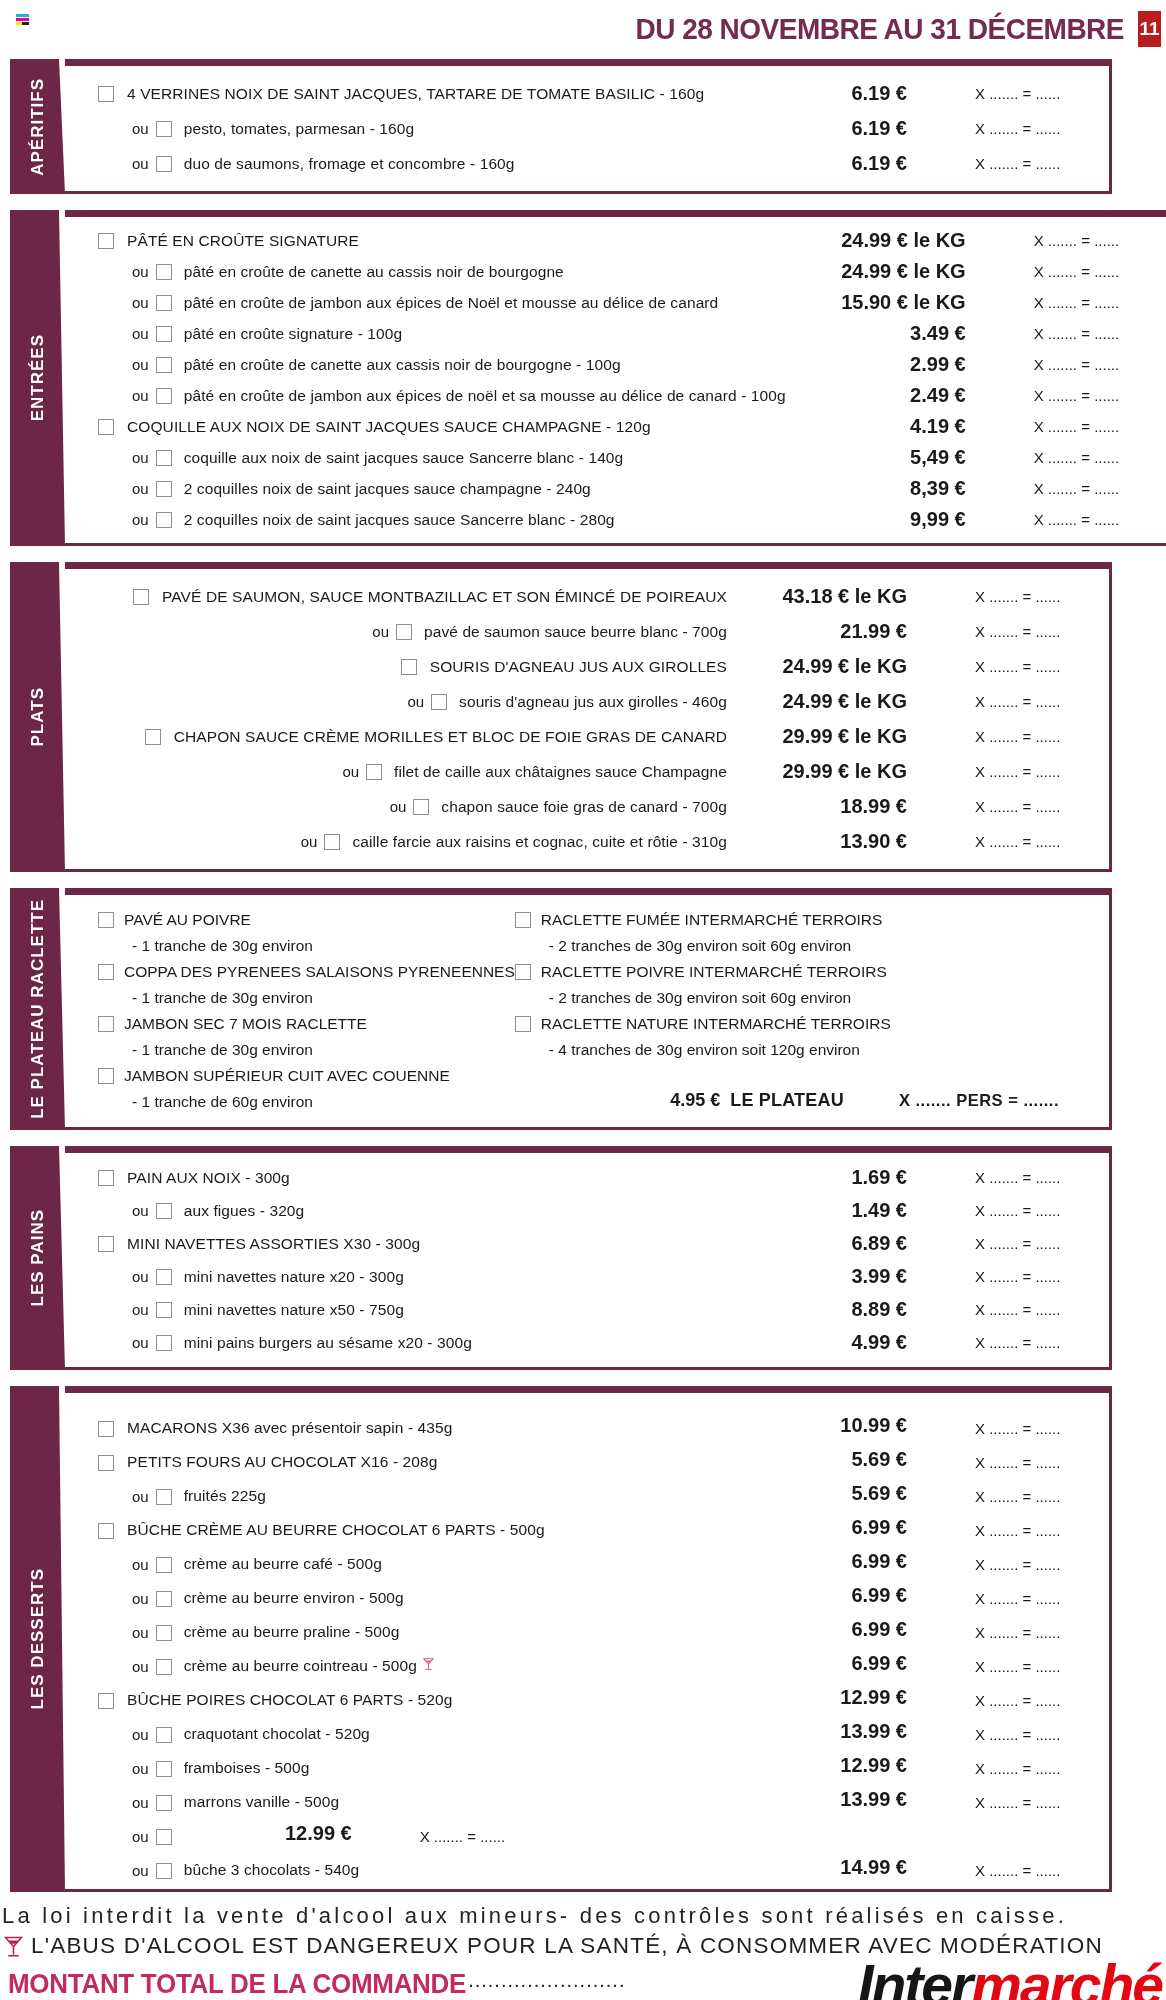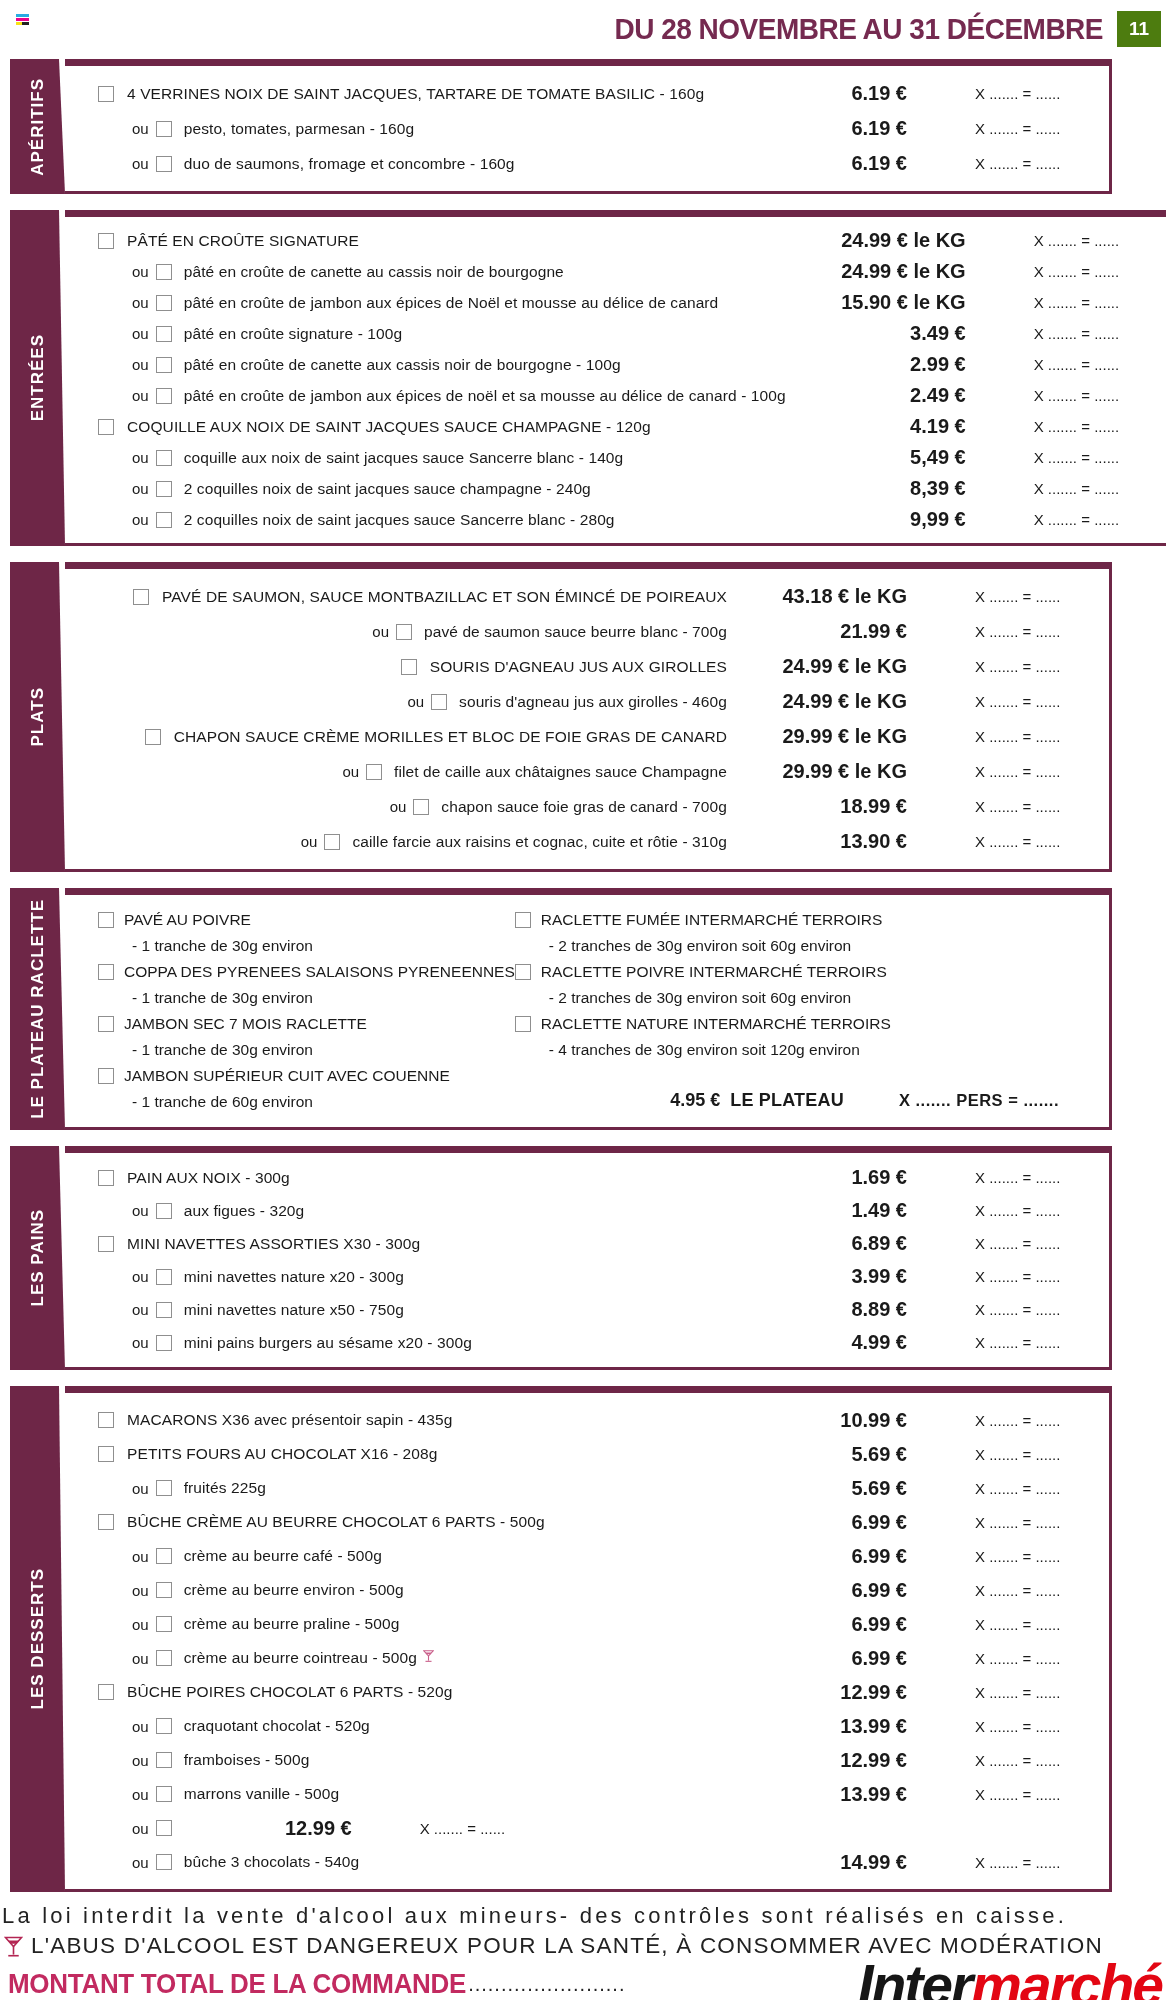--- a/index.html
+++ b/index.html
@@ -15,21 +15,21 @@
   .pm2{background:#ec008c;}
   .pm3{background:linear-gradient(90deg,#f7e017 0 50%,#222 50% 100%);}
 
   
   .header{display:flex;justify-content:flex-end;align-items:center;padding:8px 5px 0 0;height:42px;}
   .page-title{
     font-size:28px;font-weight:bold;color:#752a50;letter-spacing:-.5px;
     transform:scaleY(1.08);margin-right:14px;white-space:nowrap;
   }
   .page-num{
-    width:44px;height:36px;background:#4d7c0f;color:#fff;font-weight:bold;font-size:19px;
+    width:23px;height:36px;background:#b91c1c;color:#fff;font-weight:bold;font-size:19px;
     display:flex;align-items:center;justify-content:center;
   }
 
   
   #sections{display:flex;flex-direction:column;gap:16px;margin-top:9px;padding:0 54px 0 10px;}
   .band{display:flex;align-items:stretch;}
   .bar{
     width:55px;flex:0 0 55px;background:#6e2647;display:flex;align-items:center;justify-content:center;
     clip-path:polygon(0 0,calc(100% - 6px) 0,100% 100%,0 100%);
   }
@@ -40,21 +40,21 @@
   .panel{
     flex:1;background:#fff;border:3px solid #6e2647;border-top-width:7px;border-left:none;
     display:flex;flex-direction:column;justify-content:center;
   }
   .rows{display:flex;flex-direction:column;}
   .row{display:flex;align-items:center;padding-left:33px;padding-right:46px;}
   .band:nth-of-type(1) .row{height:35px;}
   .band:nth-of-type(2) .row{height:31px;}
   .band:nth-of-type(3) .row{height:35px;}
   .band:nth-of-type(5) .row{height:33px;}
-  .band:nth-of-type(6) .row{height:34px;}
+  .band:nth-of-type(6) .row{height:34px;align-items:flex-end;}
   .band:nth-of-type(1) .rows{padding:10px 0;}
   .band:nth-of-type(2) .rows{padding:8px 0;}
   .band:nth-of-type(3) .rows{padding:10px 0;align-items:flex-end;}
   .band:nth-of-type(5) .rows{padding:8px 0;}
   .band:nth-of-type(6) .rows{padding:10px 0;}
 
   .cb{
     width:16px;height:16px;flex:0 0 16px;background:#fff;border:1.6px solid #8f8f8f;
     display:inline-block;box-sizing:border-box;cursor:pointer;
   }
@@ -80,21 +80,21 @@
   .rac-price-label{font-weight:bold;font-size:18px;margin-left:10px;letter-spacing:.2px;}
   .rac-qty{font-weight:bold;font-size:16.5px;margin-left:55px;margin-right:40px;white-space:nowrap;cursor:text;letter-spacing:.5px;}
 
   
   .legal{margin-top:11px;padding-left:2px;}
   .legal1{font-size:22px;letter-spacing:3.2px;white-space:nowrap;color:#222;}
   .legal2{font-size:22.5px;letter-spacing:1.2px;white-space:nowrap;color:#222;display:flex;align-items:center;margin-top:4px;}
   .legal2 .glass2{color:#b32653;margin:0 8px 0 2px;display:inline-flex;}
   .legal2 .glass2 svg{width:19px;height:23px;}
   .bottom-row{margin-top:10px;padding-left:8px;position:relative;}
-  .total-line{display:flex;align-items:center;}
+  .total-line{display:flex;align-items:flex-start;}
   .total-label{color:#c22a60;font-weight:bold;font-size:26px;letter-spacing:-.3px;transform:scaleY(1.05);white-space:nowrap;}
   .total-dots{font-size:20px;color:#222;margin-left:2px;letter-spacing:1px;}
   .logo{position:absolute;right:4px;top:-12px;font-style:italic;font-weight:bold;font-size:57px;letter-spacing:-2px;line-height:1;white-space:nowrap;}
   .logo-inter{color:#161616;}
   .logo-marche{color:#e30613;position:relative;}
 </style>
 </head>
 <body>
 
 <div class="page">

